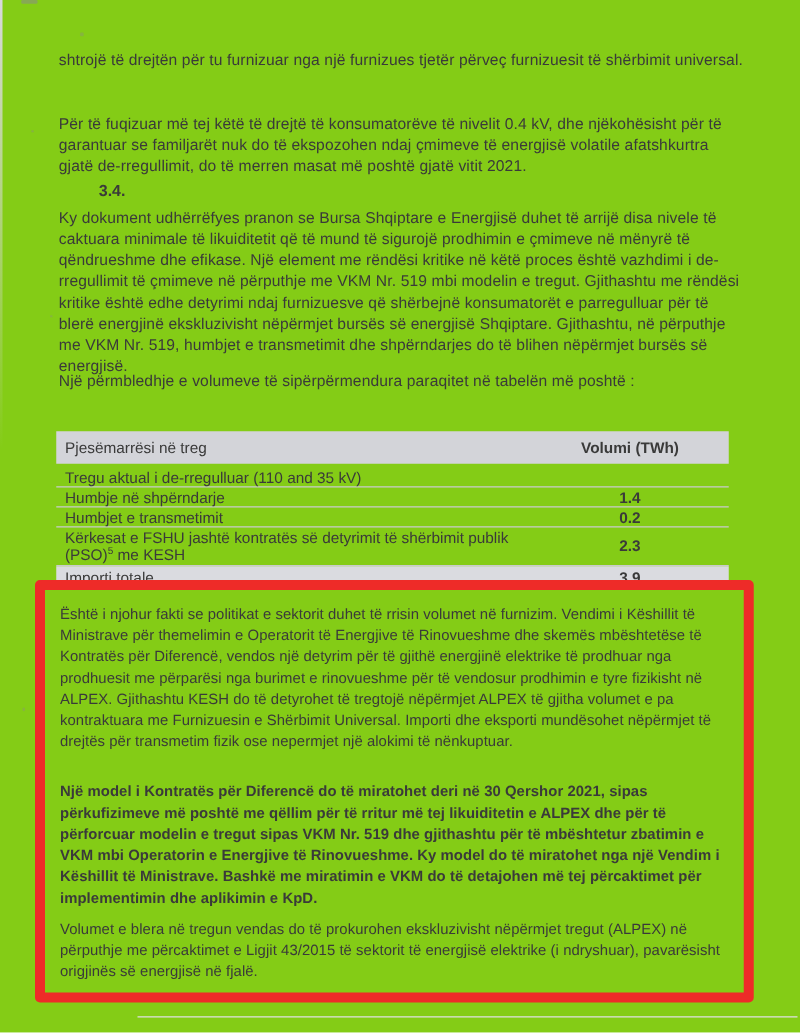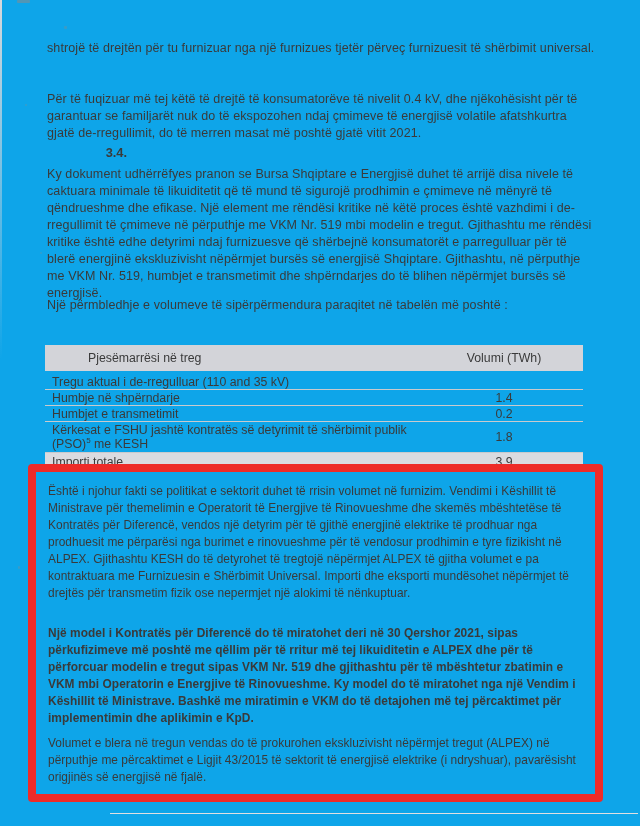--- a/index.html
+++ b/index.html
@@ -7,46 +7,46 @@
     --thead-bg:#d3d4d9;
     --total-bg:#dadbe0;
     --text:#3a3a3a;
     --rule:#c9cacd;
   }
   *{margin:0;padding:0;box-sizing:border-box;}
   html,body{background:#ffffff;}
   .page{
     position:relative;
     width:640px;height:826px;
-    background:#0ea5e9;
+    background:#84cc16;
     font-family:"Liberation Sans","DejaVu Sans",sans-serif;
     color:var(--text);
     overflow:hidden;
   }
   .body-text{
     position:absolute;left:47px;width:548px;
     font-size:12.5px;line-height:17px;
     letter-spacing:0.1px;
   }
   .pos-p1{top:40px;}
   .pos-p2{top:91px;}
   .heading{
     position:absolute;left:47px;top:144px;width:548px;
     display:flex;font-weight:bold;font-size:12.8px;line-height:17px;
   }
-  .hnum{margin-left:16px;width:64px;flex:none;text-align:right;}
+  .hnum{margin-left:32px;width:64px;flex:none;}
   .pos-p3{top:166px;}
   .pos-p4{top:297px;}
 
   
   .vtable{position:absolute;left:45px;top:345px;width:538px;font-size:12.3px;}
   .trow{display:flex;align-items:center;}
   .cell-label{flex:1;padding-left:7px;line-height:14px;}
-  .cell-value{width:158px;flex:none;text-align:center;line-height:14px;}
-  .thead{background:var(--thead-bg);height:26px;margin-bottom:3px;padding-left:36px;}
+  .cell-value{width:158px;flex:none;text-align:center;line-height:14px;font-weight:bold;}
+  .thead{background:var(--thead-bg);height:26px;margin-bottom:3px;}
   .thead .cell-value{text-align:center;}
   .drow{height:16px;border-bottom:1px solid var(--rule);}
   .row-tall{height:31px;border-bottom:1px solid var(--rule);justify-content:flex-end;}
   .row-total{height:17px;background:var(--total-bg);}
   sup{font-size:8px;vertical-align:super;line-height:0;}
 
   
   .redbox{
     position:absolute;left:28px;top:464px;width:575px;height:338px;
     border:8px solid var(--accent-red);
@@ -111,21 +111,21 @@
     <div class="trow drow">
       <div class="cell-label">Humbje në shpërndarje</div>
       <div class="cell-value">1.4</div>
     </div>
     <div class="trow drow">
       <div class="cell-label">Humbjet e transmetimit</div>
       <div class="cell-value">0.2</div>
     </div>
     <div class="trow row-tall">
       <div class="cell-label"><span>Kërkesat e FSHU jashtë kontratës së detyrimit të shërbimit publik (PSO)</span><sup>5</sup><span> me KESH</span></div>
-      <div class="cell-value">1.8</div>
+      <div class="cell-value">2.3</div>
     </div>
     <div class="trow row-total">
       <div class="cell-label">Importi totale</div>
       <div class="cell-value">3.9</div>
     </div>
   </div>
 
   <div class="redbox">
     <p class="bp1">Është i njohur fakti se politikat e sektorit duhet të rrisin volumet në furnizim. Vendimi i Këshillit të Ministrave për themelimin e Operatorit të Energjive të Rinovueshme dhe skemës mbështetëse të Kontratës për Diferencë, vendos një detyrim për të gjithë energjinë elektrike të prodhuar nga prodhuesit me përparësi nga burimet e rinovueshme për të vendosur prodhimin e tyre fizikisht në ALPEX. Gjithashtu KESH do të detyrohet të tregtojë nëpërmjet ALPEX të gjitha volumet e pa kontraktuara me Furnizuesin e Shërbimit Universal. Importi dhe eksporti mundësohet nëpërmjet të drejtës për transmetim fizik ose nepermjet një alokimi të nënkuptuar.</p>
     <p class="bp2">Një model i Kontratës për Diferencë do të miratohet deri në 30 Qershor 2021, sipas përkufizimeve më poshtë me qëllim për të rritur më tej likuiditetin e ALPEX dhe për të përforcuar modelin e tregut sipas VKM Nr. 519 dhe gjithashtu për të mbështetur zbatimin e VKM mbi Operatorin e Energjive të Rinovueshme. Ky model do të miratohet nga një Vendim i Këshillit të Ministrave. Bashkë me miratimin e VKM do të detajohen më tej përcaktimet për implementimin dhe aplikimin e KpD.</p>

